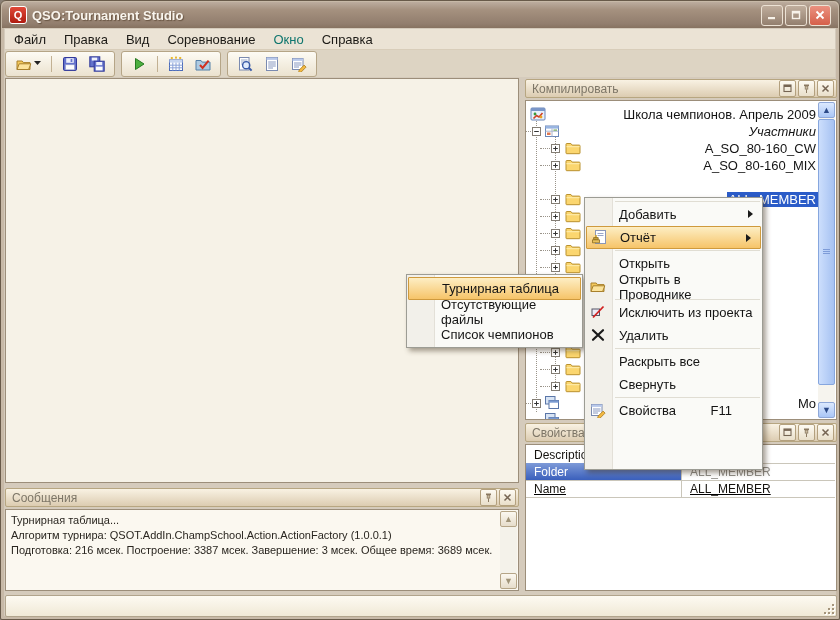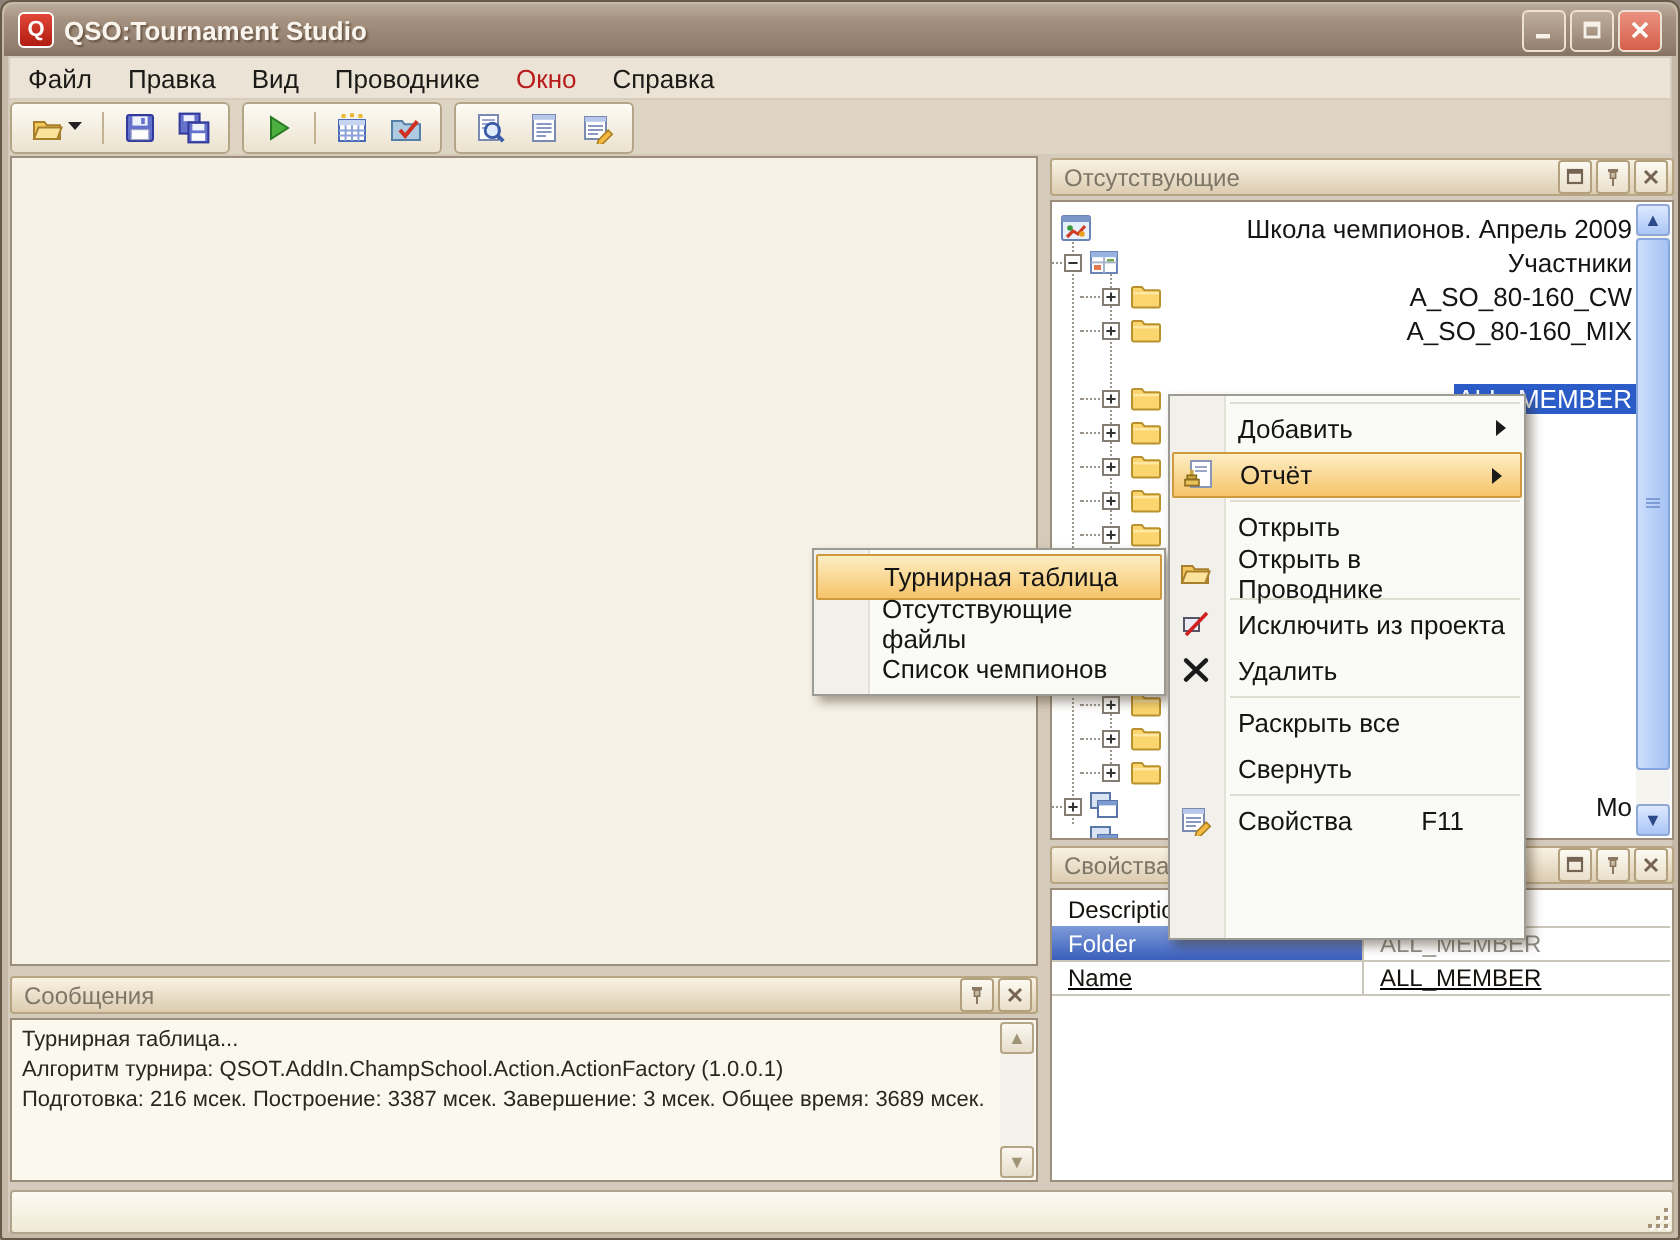--- a/index.html
+++ b/index.html
@@ -16,21 +16,21 @@
   .wbtn{width:20px;height:19px;border-radius:3px;border:1px solid #ece2d4;display:flex;align-items:center;justify-content:center;
     background:linear-gradient(#baa897,#98robbed);}
   .wbtn{background:linear-gradient(#bdab9a,#96old);}
   .wbtn.min,.wbtn.max{background:linear-gradient(#c0ae9d,#937f6e);}
   .wbtn.close{background:linear-gradient(#eb9180,#d5604a);}
   .wbtn svg{display:block}
   
   #menubar{position:absolute;left:4px;top:28px;right:4px;height:20px;background:#ebe3d5;display:flex;align-items:center;
     font-size:13px;color:#1c1a16;border-bottom:1px solid #d8cdba;}
   .mbitem{padding:2px 9px;cursor:default;}
-  .mbitem.disabled{color:#b91c1c;}
+  .mbitem.disabled{color:#0f766e;}
   
   #toolbar{position:absolute;left:4px;top:49px;right:4px;height:27px;background:#ddd4c3;display:flex;gap:6px;align-items:center;}
   .tbgroup{height:24px;border:1px solid #b5a587;border-radius:3px;background:linear-gradient(#fdfbf4,#ebe2cf);
     display:flex;align-items:center;padding:0 5px;gap:3px;}
   .tbbtn{width:24px;height:20px;display:flex;align-items:center;justify-content:center;border-radius:2px;}
   .tbbtn.withcaret{width:34px;}
   .tbsep{width:1px;height:16px;background:#c2b193;margin:0 3px;}
   .caret{margin-left:2px;}
   
   .phead{position:absolute;left:0;top:0;right:0;height:19px;border:1px solid #b7a681;border-radius:2px;
@@ -123,21 +123,21 @@
               <path d="M2.5 2.5l7 7M9.5 2.5l-7 7" stroke="#fff" stroke-width="1.8"></path>
             </svg>
           </div>
     </div>
   </div>
 
   <div id="menubar">
         <span class="mbitem">Файл</span>
         <span class="mbitem">Правка</span>
         <span class="mbitem">Вид</span>
-        <span class="mbitem">Проводнике</span>
+        <span class="mbitem">Соревнование</span>
         <span class="mbitem disabled">Окно</span>
         <span class="mbitem">Справка</span>
       </div>
   <div id="toolbar">
         <div class="tbgroup">
           <button class="tbbtn withcaret" style="border: none; background: transparent; padding: 0px;">
             <span>
               <svg width="16" height="16" viewBox="0 0 16 16">
                 <path d="M1 5h5.2l1.2 1.6H14v6.9H1z" fill="#f4c95c" stroke="#a8802c"></path>
                 <path d="M3.2 7.8h11.6l-2.2 5.7H1z" fill="#fce39b" stroke="#a8802c"></path>
@@ -283,21 +283,21 @@
           </div>
       <div class="vscroll">
         <span class="sbtn tan" style="top:0">▲</span>
         <span class="sbtn tan" style="bottom:0">▼</span>
       </div>
     </div>
   </div>
 
   <div id="competition-panel">
     <div class="phead">
-      <span class="ptitle">Отсутствующие</span>
+      <span class="ptitle">Компилировать</span>
       <span class="pbtns">
         <span class="pbtn">
               <svg width="11" height="11">
                 <rect x="2" y="2" width="7" height="6.5" fill="none" stroke="#756452" stroke-width="1.1"></rect>
                 <line x1="2" y1="3" x2="9" y2="3" stroke="#756452" stroke-width="1.8"></line>
               </svg>
             </span>
         <span class="pbtn">
               <svg width="11" height="11">
                 <rect x="3" y="1.5" width="5" height="1.6" fill="#8a7960"></rect>
@@ -339,21 +339,21 @@
               <span class="ticon" style="left: 18px;">
                 <svg width="16" height="16" viewBox="0 0 16 16">
                   <rect x="1.5" y="3" width="13" height="10.5" fill="#fff" stroke="#6a86b8"></rect>
                   <rect x="1.5" y="3" width="13" height="2.6" fill="#98b4e0"></rect>
                   <line x1="1.5" y1="8.2" x2="14.5" y2="8.2" stroke="#a8b4cc"></line>
                   <line x1="8" y1="5.6" x2="8" y2="13.5" stroke="#a8b4cc"></line>
                   <rect x="3" y="9.5" width="3.5" height="2.5" fill="#e07850"></rect>
                   <rect x="9.5" y="6.5" width="3.5" height="1.2" fill="#70a850"></rect>
                 </svg>
               </span>
-              <span class="tlabel" style="margin-left: 36px;">Участники</span>
+              <span class="tlabel" style="margin-left: 36px; font-style: italic;">Участники</span>
             </div>
             <div class="trow" style="top: 39px; left: 0px; right: 0px;">
               <span class="stub" style="left: 14px; width: 12px; top: 8px;"></span>
               <span class="exp" style="left: 25px;">
                 <svg width="9" height="9">
                   <rect x="0.5" y="0.5" width="8" height="8" fill="#fff" stroke="#837d74"></rect>
                   <line x1="2.2" y1="4.5" x2="6.8" y2="4.5" stroke="#333" stroke-width="1"></line>
                   <line x1="4.5" y1="2.2" x2="4.5" y2="6.8" stroke="#333" stroke-width="1"></line>
                 </svg>
               </span>

